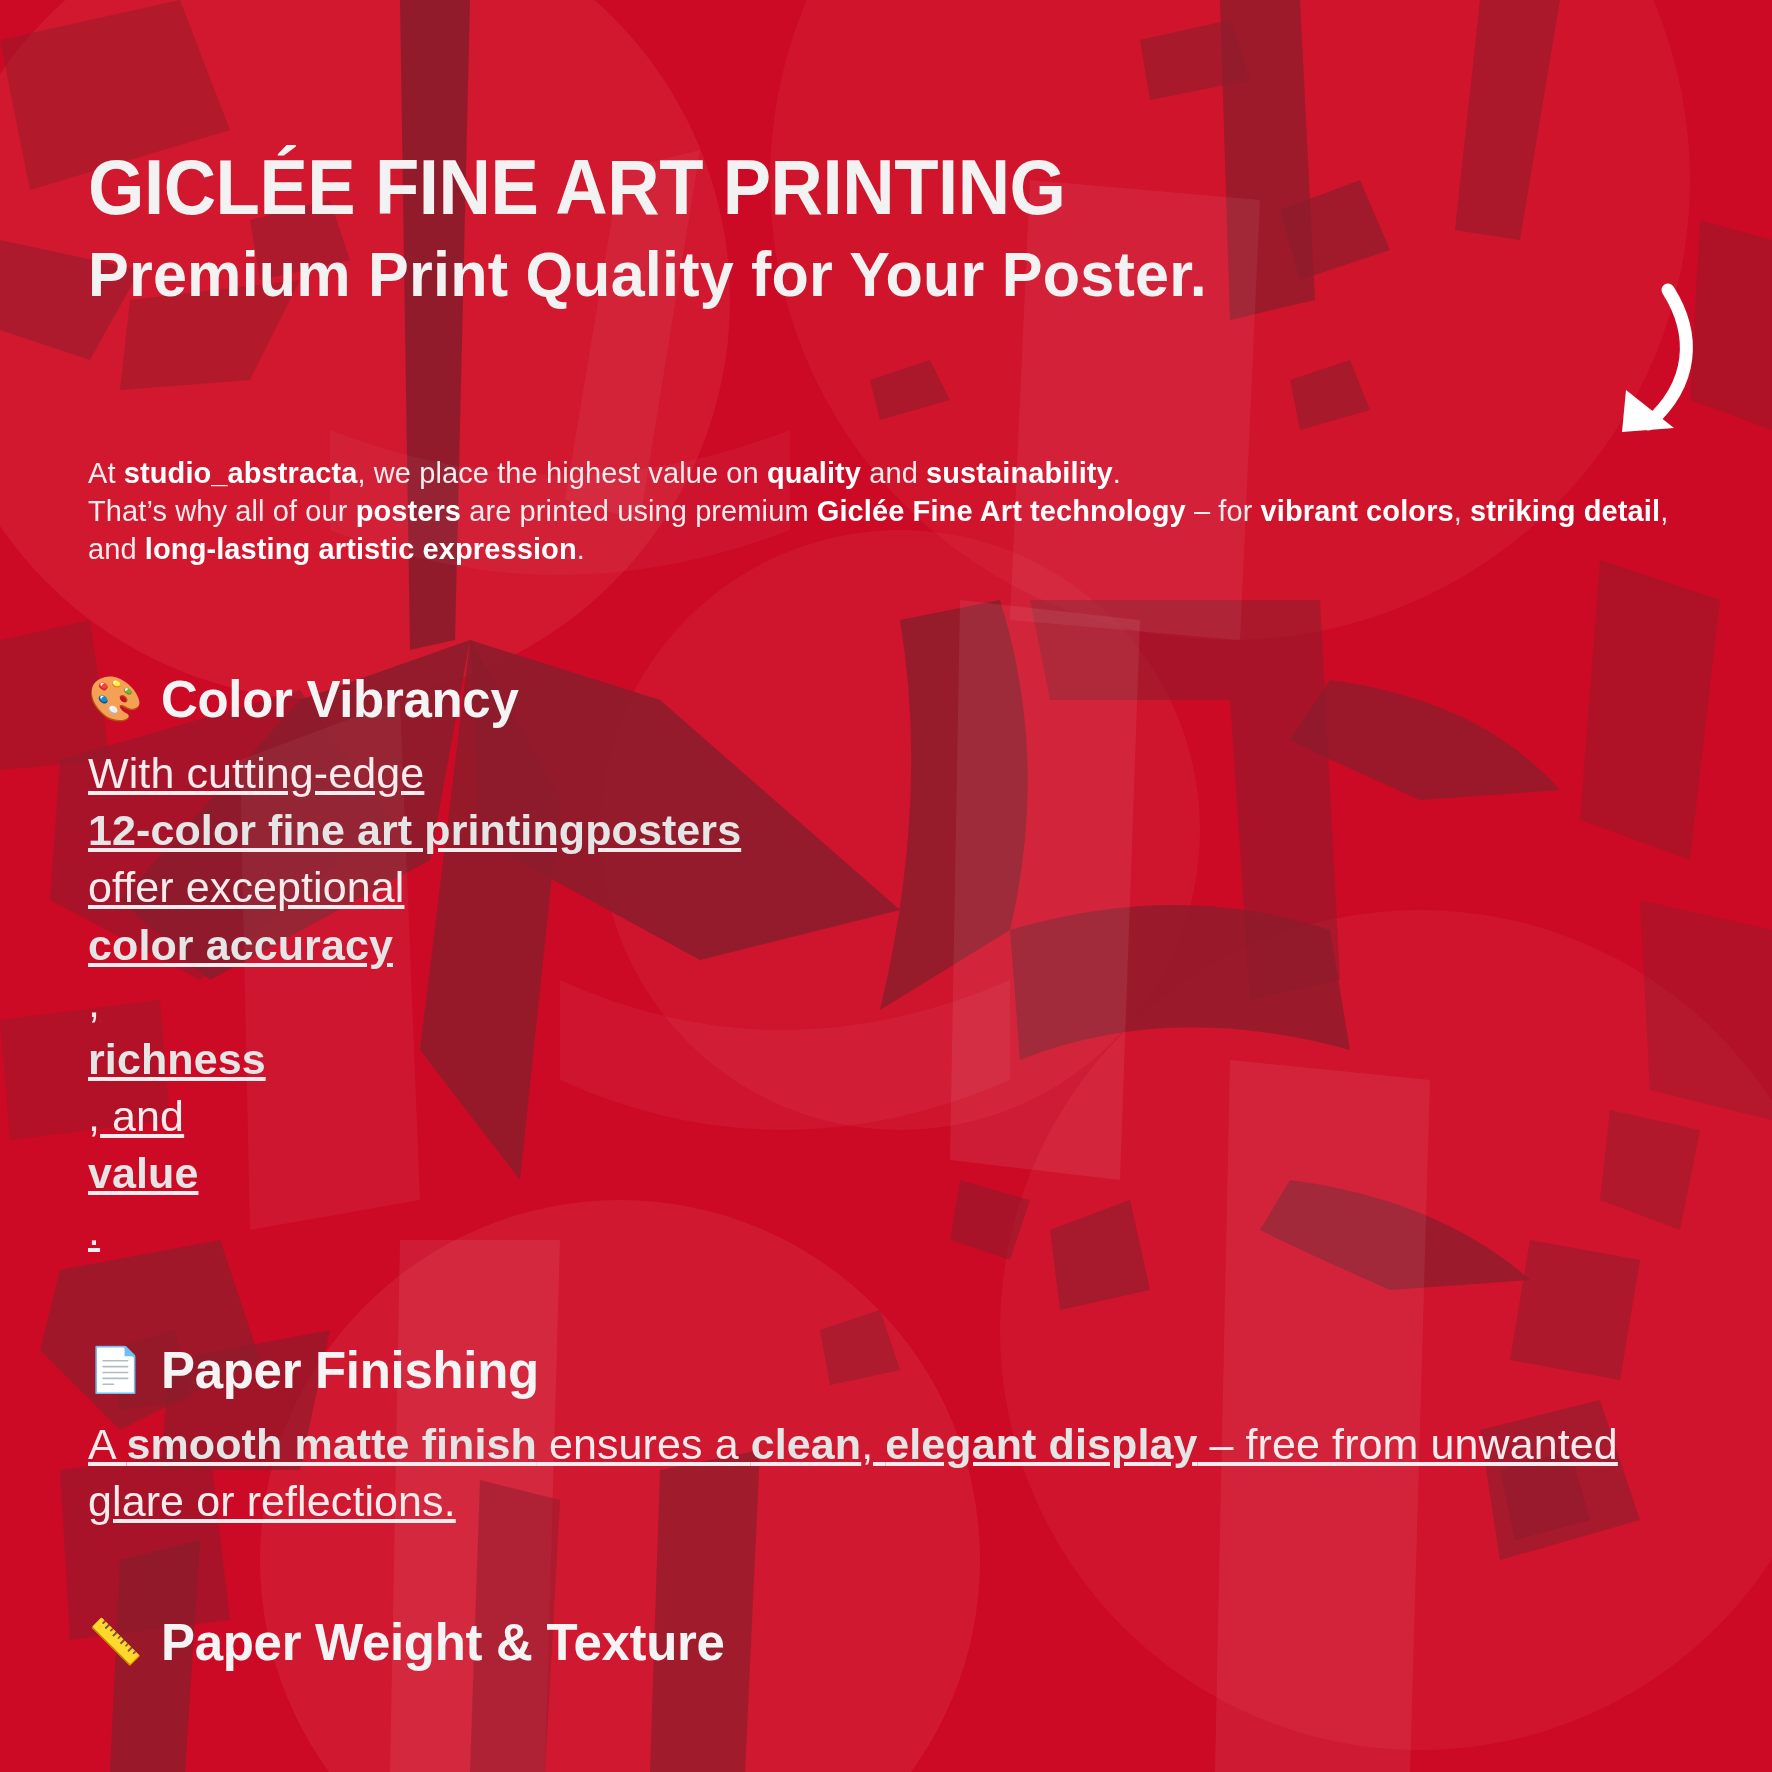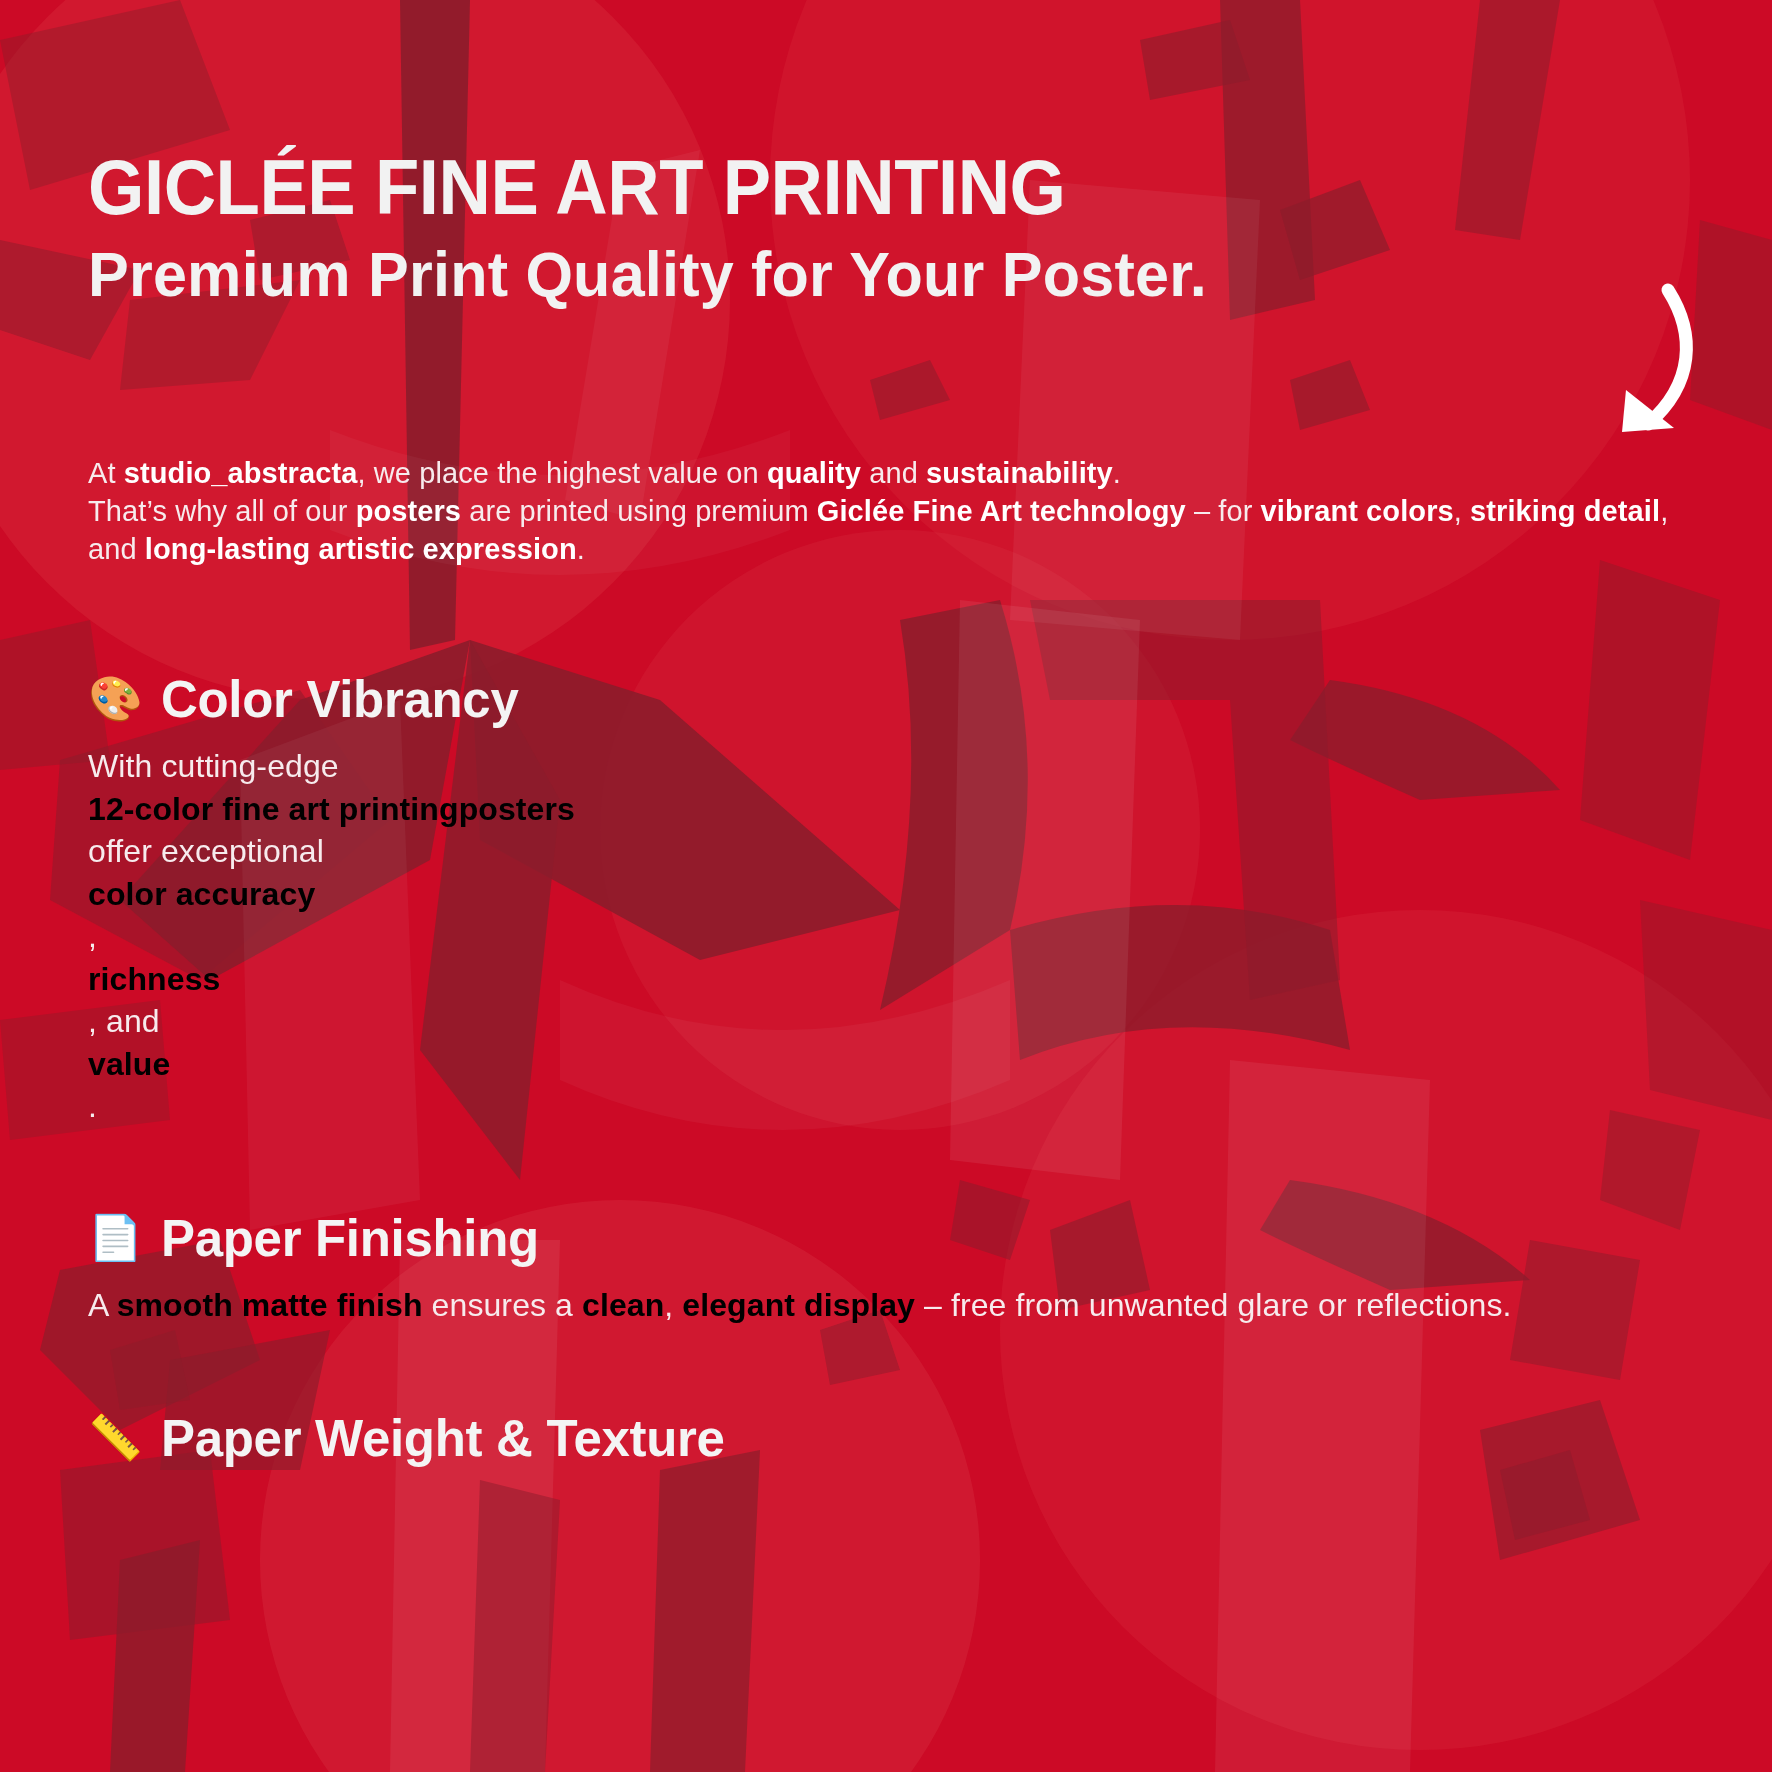--- a/index.html
+++ b/index.html
@@ -91,27 +91,28 @@
     font-weight:bold;
     font-size:52px;
     line-height:1;
     color:#F4F4F4;
     letter-spacing:-0.3px;
     transform:scaleX(0.98);
     transform-origin:left center;
   }
 
   .sec-body {
-    font-size:32px;
+    font-size:43px;
     line-height:1.33;
     color:#F7EBED;
     max-width:1600px;
     letter-spacing:0.1px;
-  }
-  .sec-body b { font-weight:bold; color:#000000; }
+    text-decoration:underline;
+  }
+  .sec-body b { font-weight:bold; color:#e5e5e5; }
   .sec-body.justify { text-align:justify; }
   .sec-body.justify > span { display:block; }
 
   
   #section-color   { margin-top:104px; }
   #section-paper   { margin-top:84px; }
   #section-weight  { margin-top:86px; }
 </style>
 </head>
 <body>

